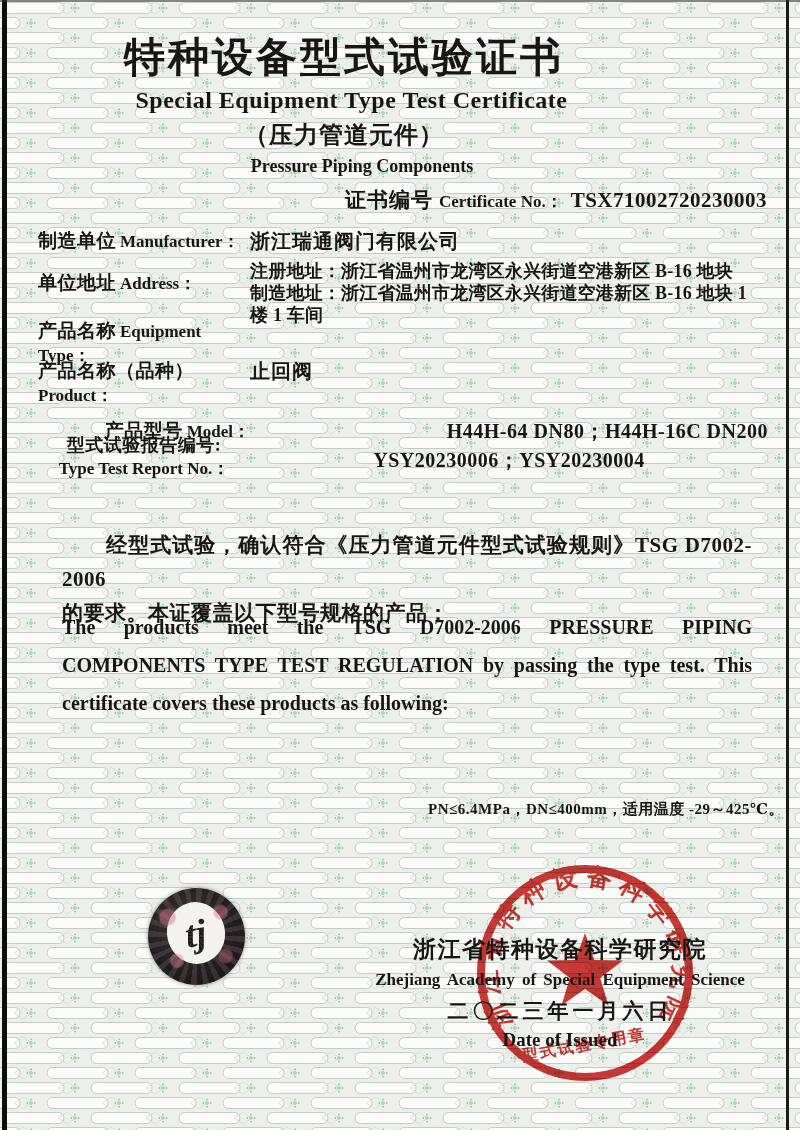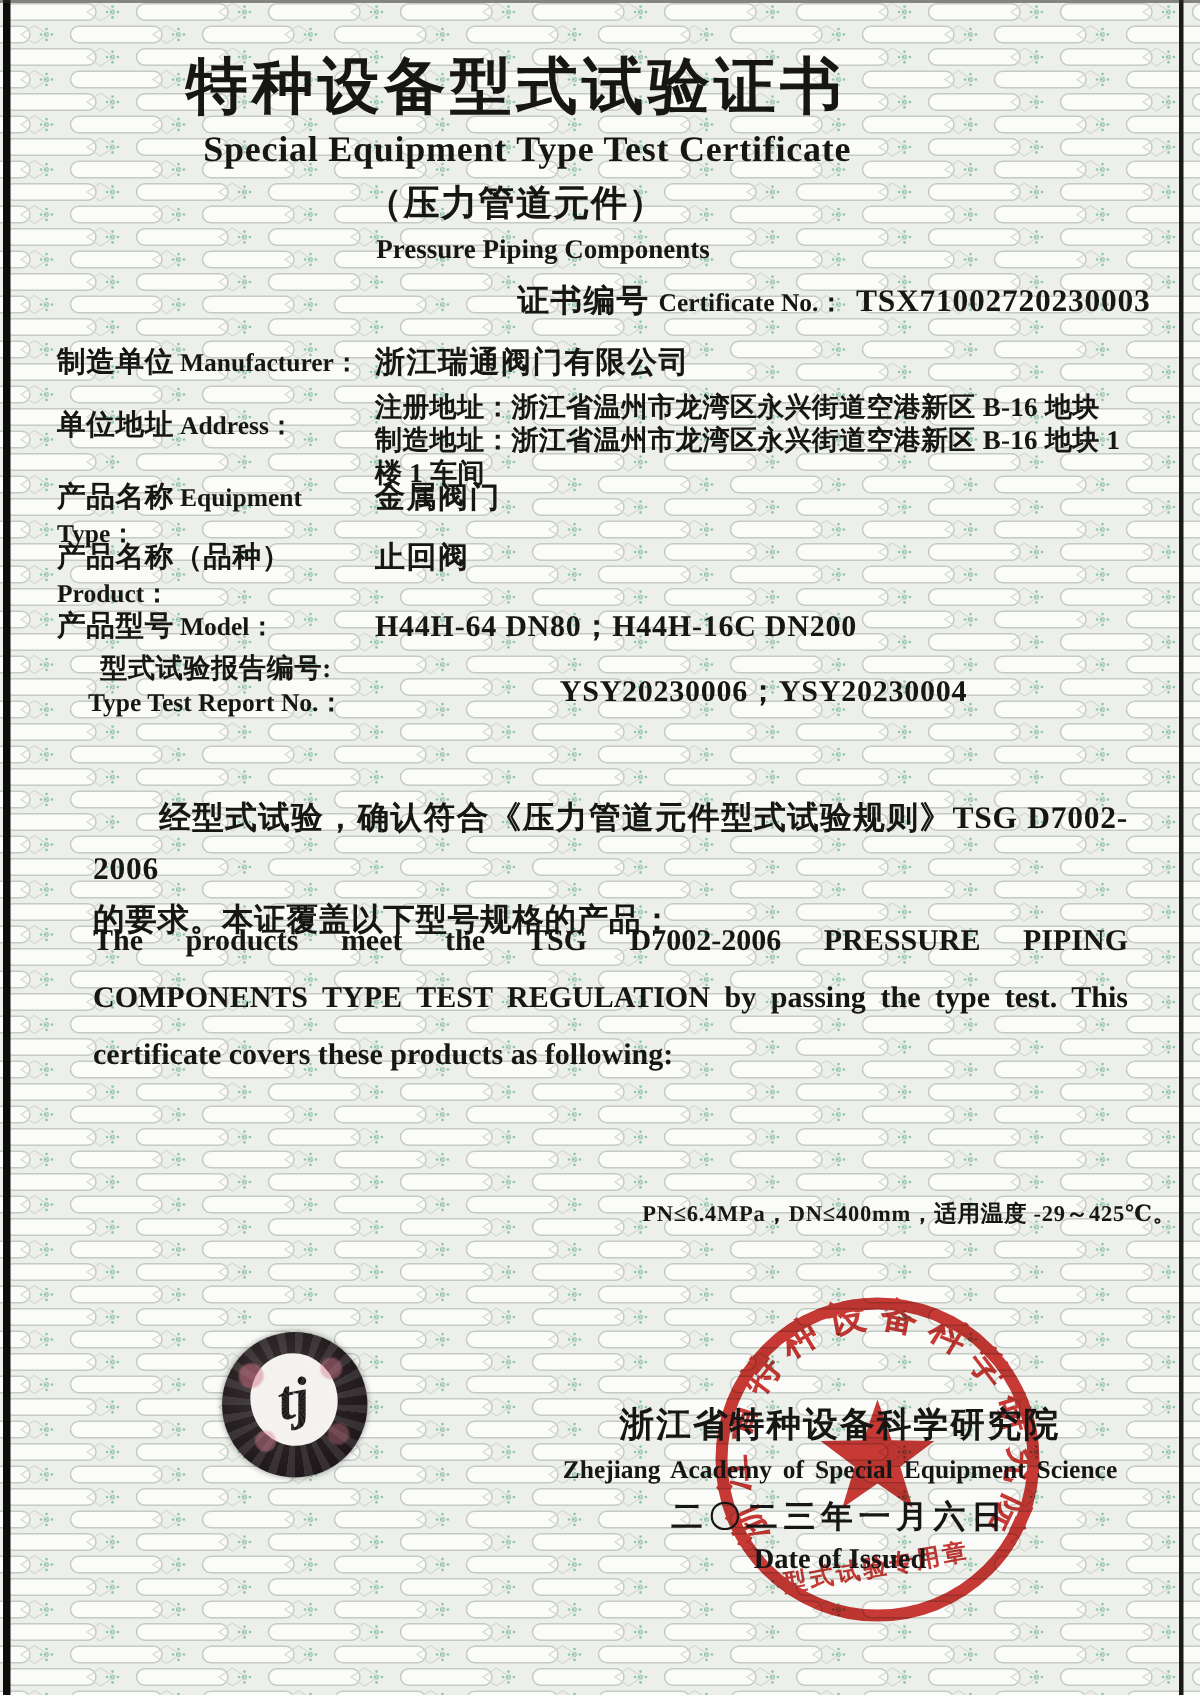--- a/index.html
+++ b/index.html
@@ -143,32 +143,31 @@
       <div class="addr-line">注册地址：浙江省温州市龙湾区永兴街道空港新区 B-16 地块</div>
       <div class="addr-line">制造地址：浙江省温州市龙湾区永兴街道空港新区 B-16 地块 1 楼 1 车间</div>
     </div>
   </div>
 
   <div class="frow" style="top:318px;">
     <div class="flabel">
       <span class="lzh">产品名称</span>
       <span class="len">Equipment Type：</span>
     </div>
-    <div class="fvalue vzh">金属阀门</div>
   </div>
 
   <div class="frow" style="top:358px;">
     <div class="flabel">
       <span class="lzh">产品名称（品种）</span>
       <span class="len">Product：</span>
     </div>
     <div class="fvalue vzh">止回阀</div>
   </div>
 
-  <div class="frow" style="top:404px;">
+  <div class="frow" style="top:418px;text-align:right;">
     <div class="flabel">
       <span class="lzh">产品型号</span>
       <span class="len">Model：</span>
     </div>
     <div class="fvalue vmono">H44H-64 DN80；H44H-16C DN200</div>
   </div>
 
   <div class="frow" style="top:433px;text-align:center;">
     <div class="flabel">
       <div class="lzh" style="font-size:18px;">型式试验报告编号:</div>

